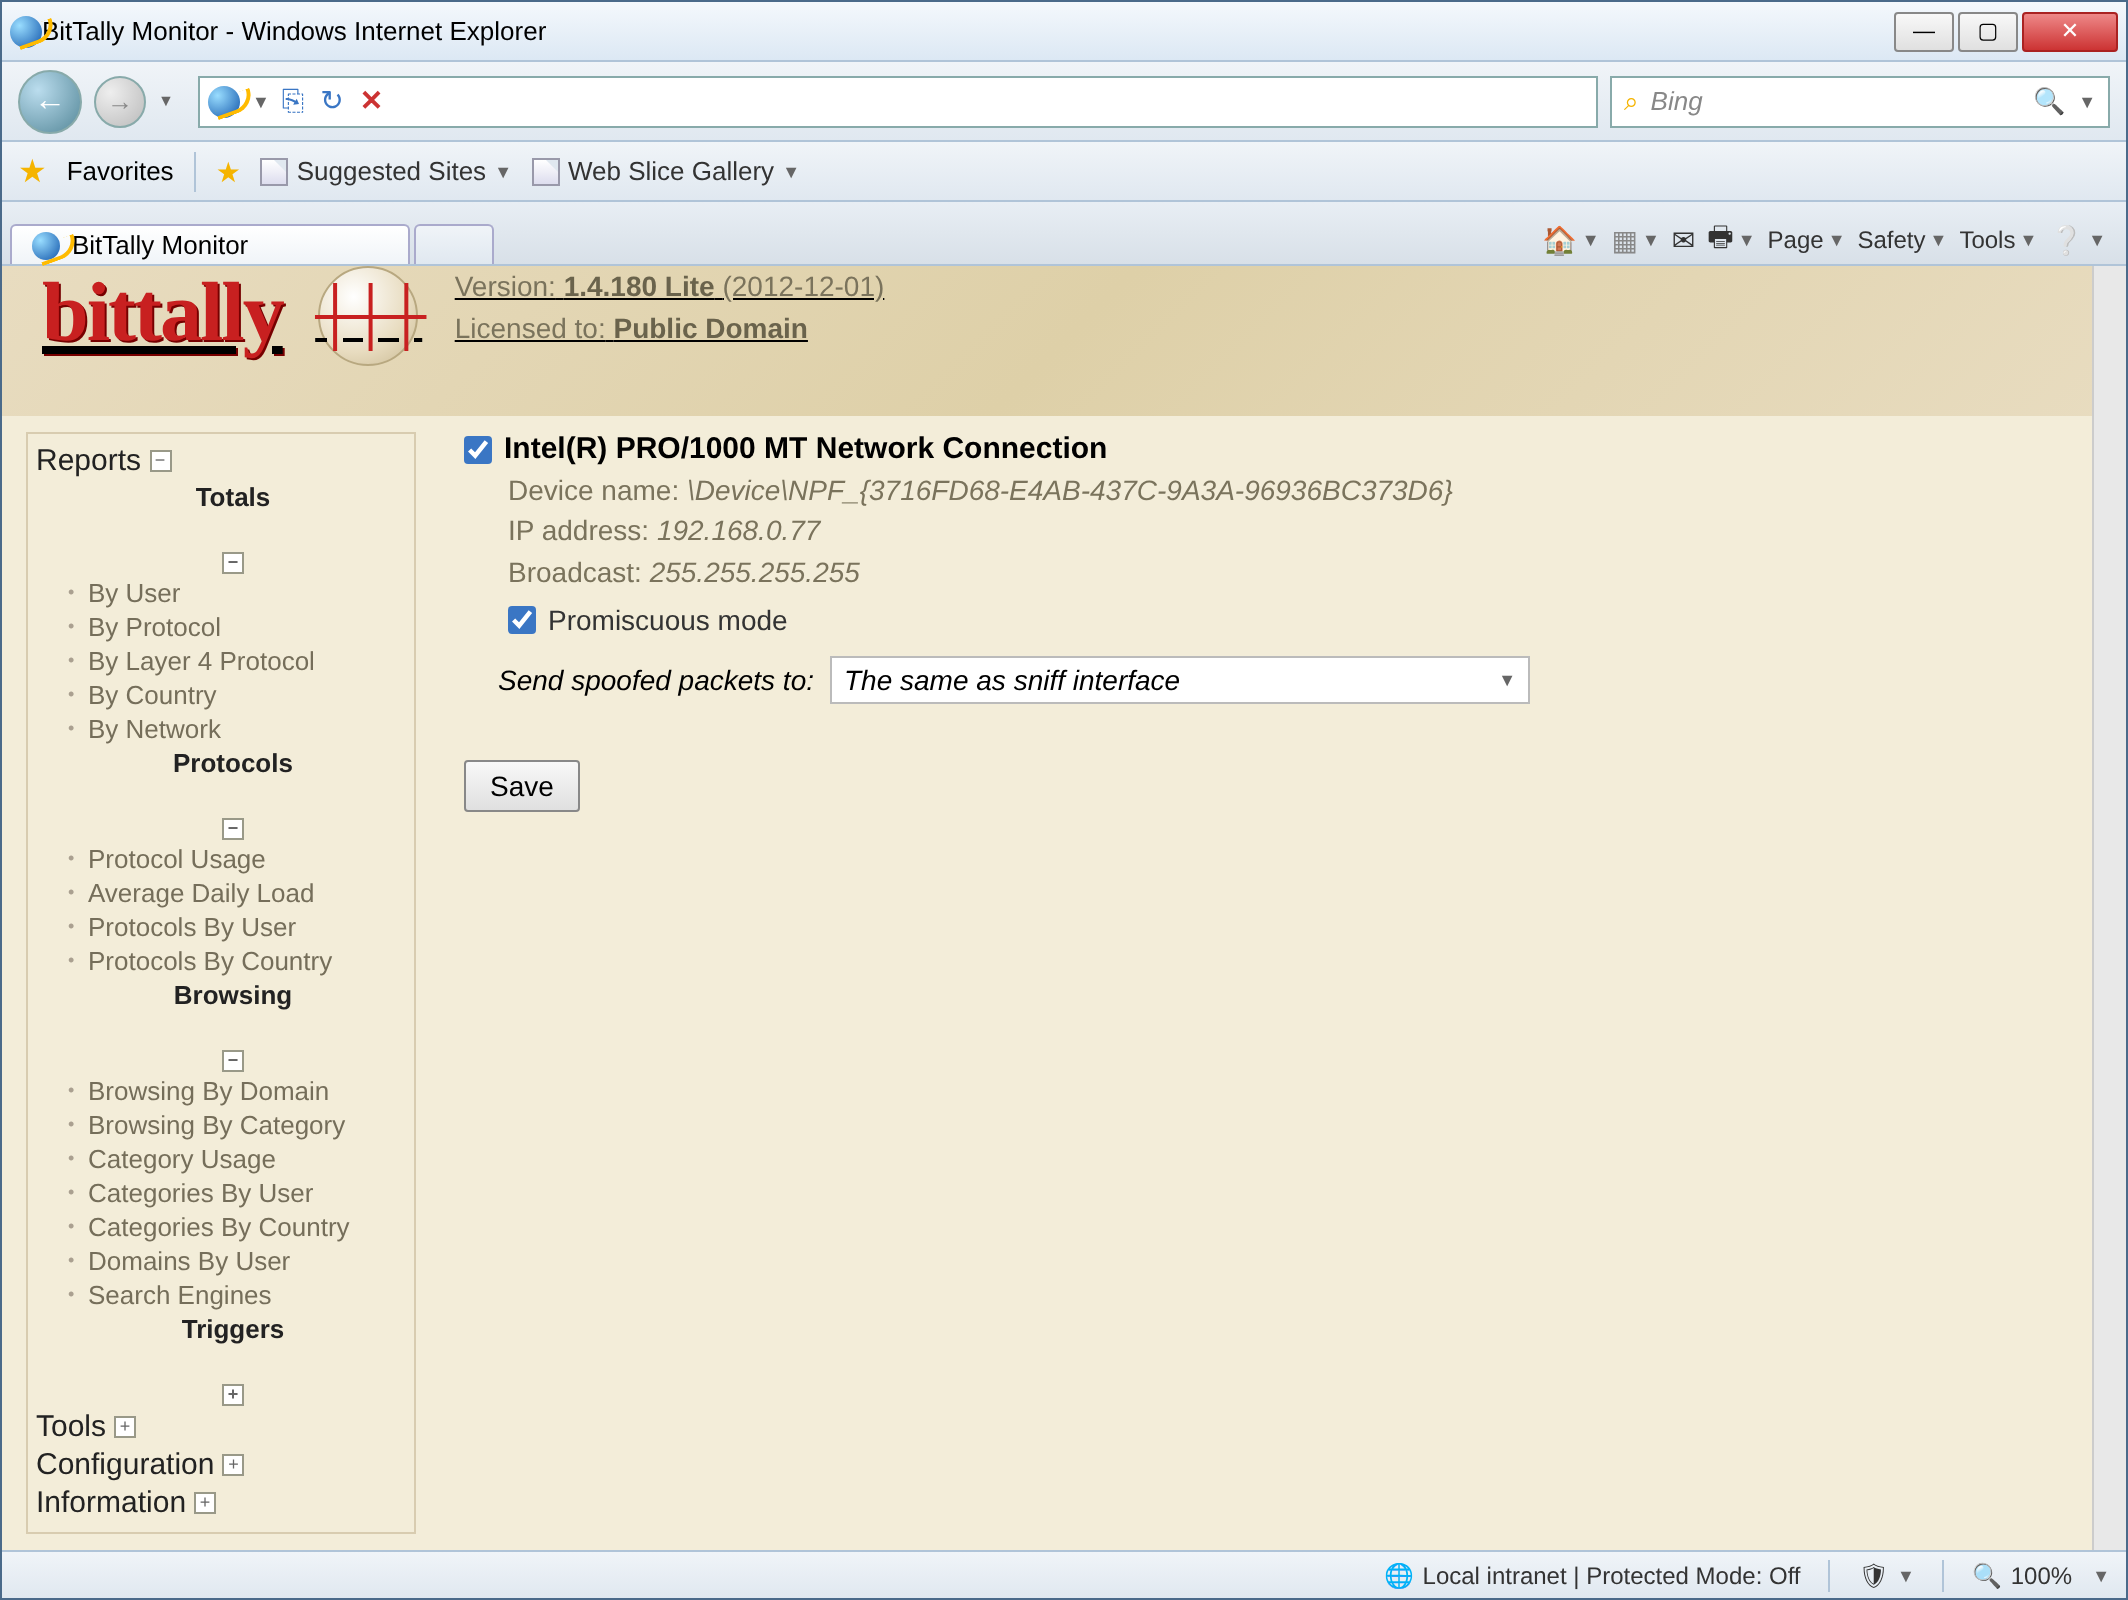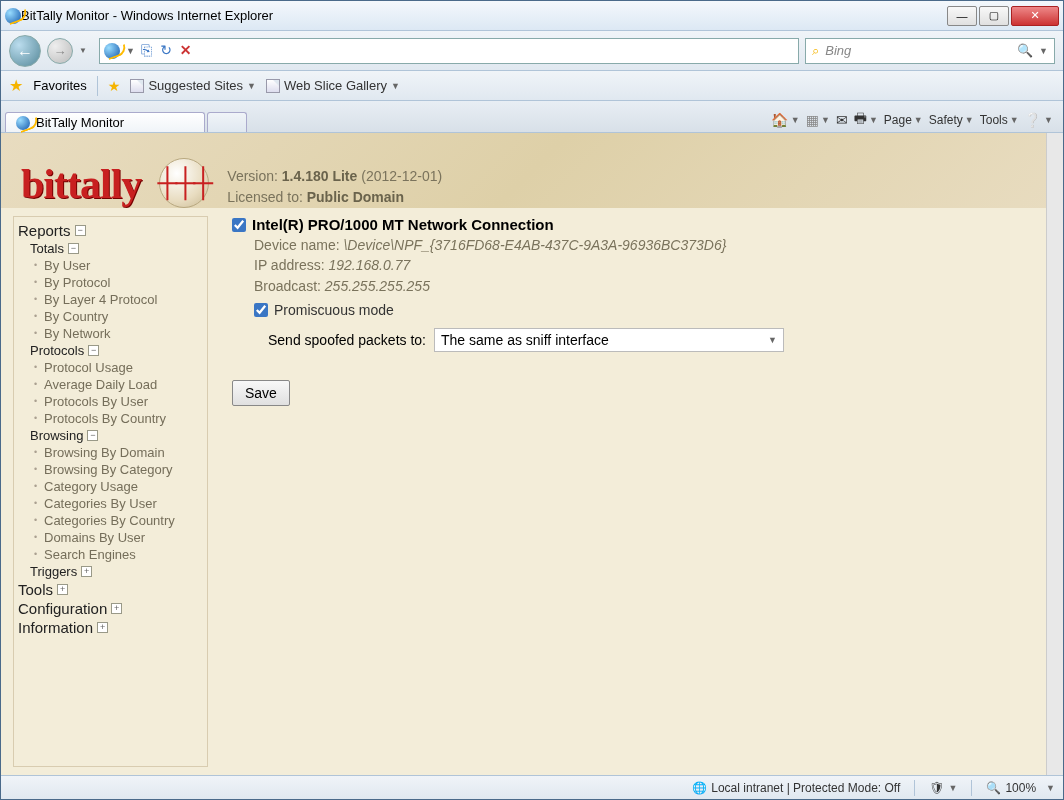--- a/index.html
+++ b/index.html
@@ -42,44 +42,44 @@
 .tab-new { width: 40px; min-width: 40px; background: linear-gradient(#f0f4f8,#e0e8f0); }
 .tab-tools { flex: 1; display: flex; align-items: center; justify-content: flex-end; gap: 6px; padding-right: 6px; font-size: 12px; color: #333; }
 .tab-tools .ti { display: flex; align-items: center; gap: 2px; cursor: pointer; }
 .tab-tools .ic { font-size: 14px; }
 
 
 .content { flex: 1; background: #f3edd9; display: flex; flex-direction: column; overflow: hidden; position: relative; }
 .scrollbar { position: absolute; right: 0; top: 0; bottom: 0; width: 17px; background: #e8e8e8; border-left: 1px solid #ccc; }
 
 
-.page-header { height: 75px; background: linear-gradient(135deg, #e8dcc0 0%, #ded0a8 50%, #e8dcc0 100%); display: flex; align-items: flex-end; padding: 0 20px; gap: 18px; }
+.page-header { height: 75px; background: linear-gradient(135deg, #e8dcc0 0%, #ded0a8 50%, #e8dcc0 100%); display: flex; align-items: flex-start; padding: 0 20px; gap: 18px; text-decoration: underline; }
 .logo-text { font-family: "Comic Sans MS", cursive; font-size: 42px; font-weight: bold; color: #c82020; text-shadow: 1px 1px 0 #700; letter-spacing: -1px; }
 .logo-tally { width: 50px; height: 50px; border-radius: 50%; background: radial-gradient(circle at 35% 30%, #fff, #e8dcc0 60%, #c8b890); display: flex; align-items: center; justify-content: center; border: 1px solid #b8a880; }
 .tally-marks { color: #c82020; font-size: 28px; font-weight: bold; position: relative; letter-spacing: -2px; }
 .version-info { color: #7a735c; font-size: 14px; line-height: 1.5; }
 .version-info b { color: #6a634c; }
 
 
 .page-body { flex: 1; display: flex; padding: 8px 20px 8px 12px; gap: 14px; overflow: hidden; }
 .sidebar { width: 195px; border: 1px solid #d8ccb0; padding: 4px 2px; background: #f3edd9; font-size: 13px; }
 .nav-sec { font-weight: normal; color: #222; font-size: 15px; padding: 1px 2px; cursor: pointer; display: flex; align-items: center; gap: 4px; }
-.nav-sub { font-weight: normal; color: #222; font-size: 13px; padding: 1px 2px 1px 14px; cursor: pointer; display: flex; align-items: center; gap: 4px; }
+.nav-sub { font-weight: bold; color: #222; font-size: 13px; padding: 1px 2px 1px 14px; cursor: pointer; display: flex; align-items: center; gap: 20px; flex-direction: column; }
 .toggle { width: 11px; height: 11px; border: 1px solid #998; background: #fff; font-size: 9px; line-height: 9px; text-align: center; color: #666; display: inline-block; }
 .nav-item { color: #756e5a; padding: 1px 2px 1px 28px; cursor: pointer; position: relative; }
 .nav-item::before { content: "•"; position: absolute; left: 18px; color: #aaa090; font-size: 9px; top: 3px; }
 
 .main { flex: 1; padding: 0 10px; }
 .main h1 { font-size: 21px; font-weight: bold; color: #000; margin-bottom: 20px; }
 .iface-block { margin-left: 0; }
 .iface-title { display: flex; align-items: center; gap: 6px; font-weight: bold; font-size: 15px; color: #000; }
 .iface-details { margin-left: 22px; color: #7a735c; font-size: 14px; line-height: 1.45; margin-top: 2px; }
 .iface-details i { font-style: italic; }
 .promisc { margin: 6px 0 10px 22px; display: flex; align-items: center; gap: 6px; font-size: 14px; color: #333; }
-.spoof-row { margin-left: 36px; display: flex; align-items: center; gap: 8px; font-size: 14px; }
+.spoof-row { margin-left: 17px; display: flex; align-items: center; gap: 8px; font-size: 14px; font-style: italic; }
 .spoof-select { width: 350px; height: 24px; background: #fff; border: 1px solid #bbb; padding: 0 6px; display: flex; align-items: center; justify-content: space-between; cursor: pointer; font-size: 14px; }
 .save-btn { margin-top: 28px; padding: 4px 12px; background: linear-gradient(#f8f8f8,#e0e0e0); border: 1px solid #888; font-size: 14px; cursor: pointer; border-radius: 2px; }
 input[type=checkbox] { width: 14px; height: 14px; accent-color: #3a76c4; cursor: pointer; }
 
 
 .statusbar { height: 24px; background: linear-gradient(#f0f4f8,#e0e8f0); border-top: 1px solid #b0c4d8; display: flex; align-items: center; padding: 0 8px; font-size: 12px; color: #333; gap: 10px; }
 .statusbar .left { flex: 1; }
 .statusbar .zone { display: flex; align-items: center; gap: 4px; }
 .sep2 { width: 1px; height: 16px; background: #b0c4d8; margin: 0 4px; }
 

